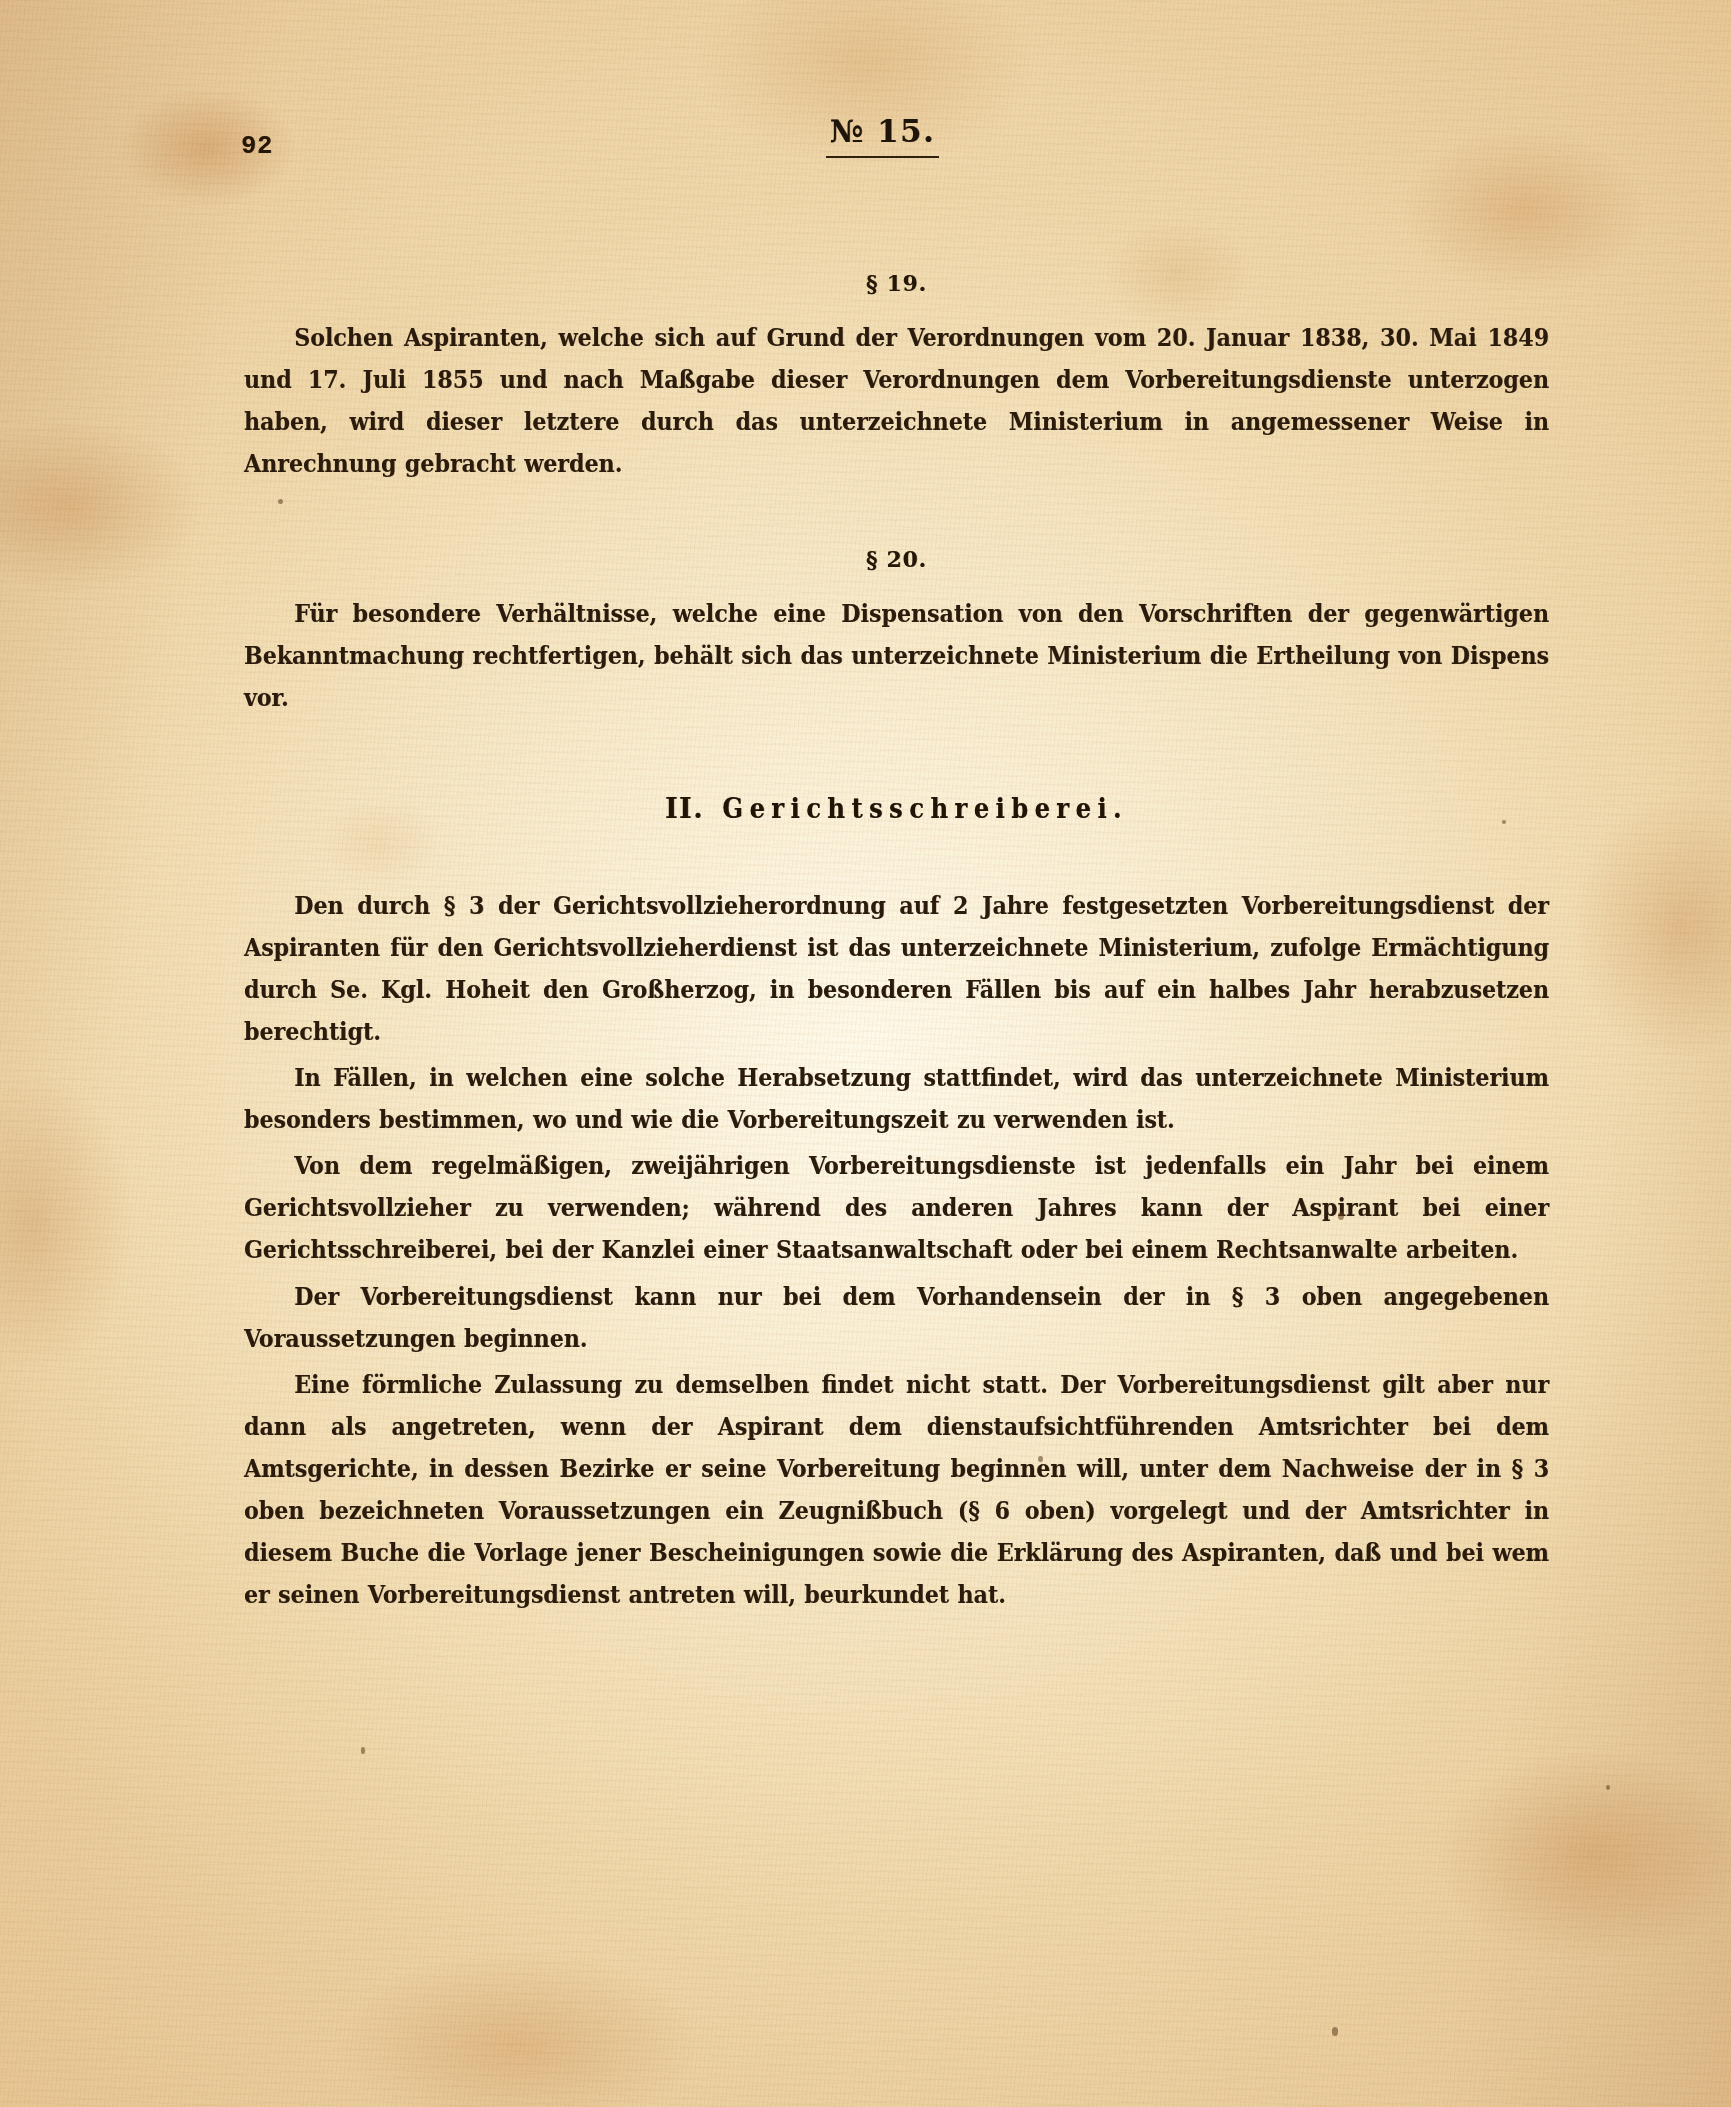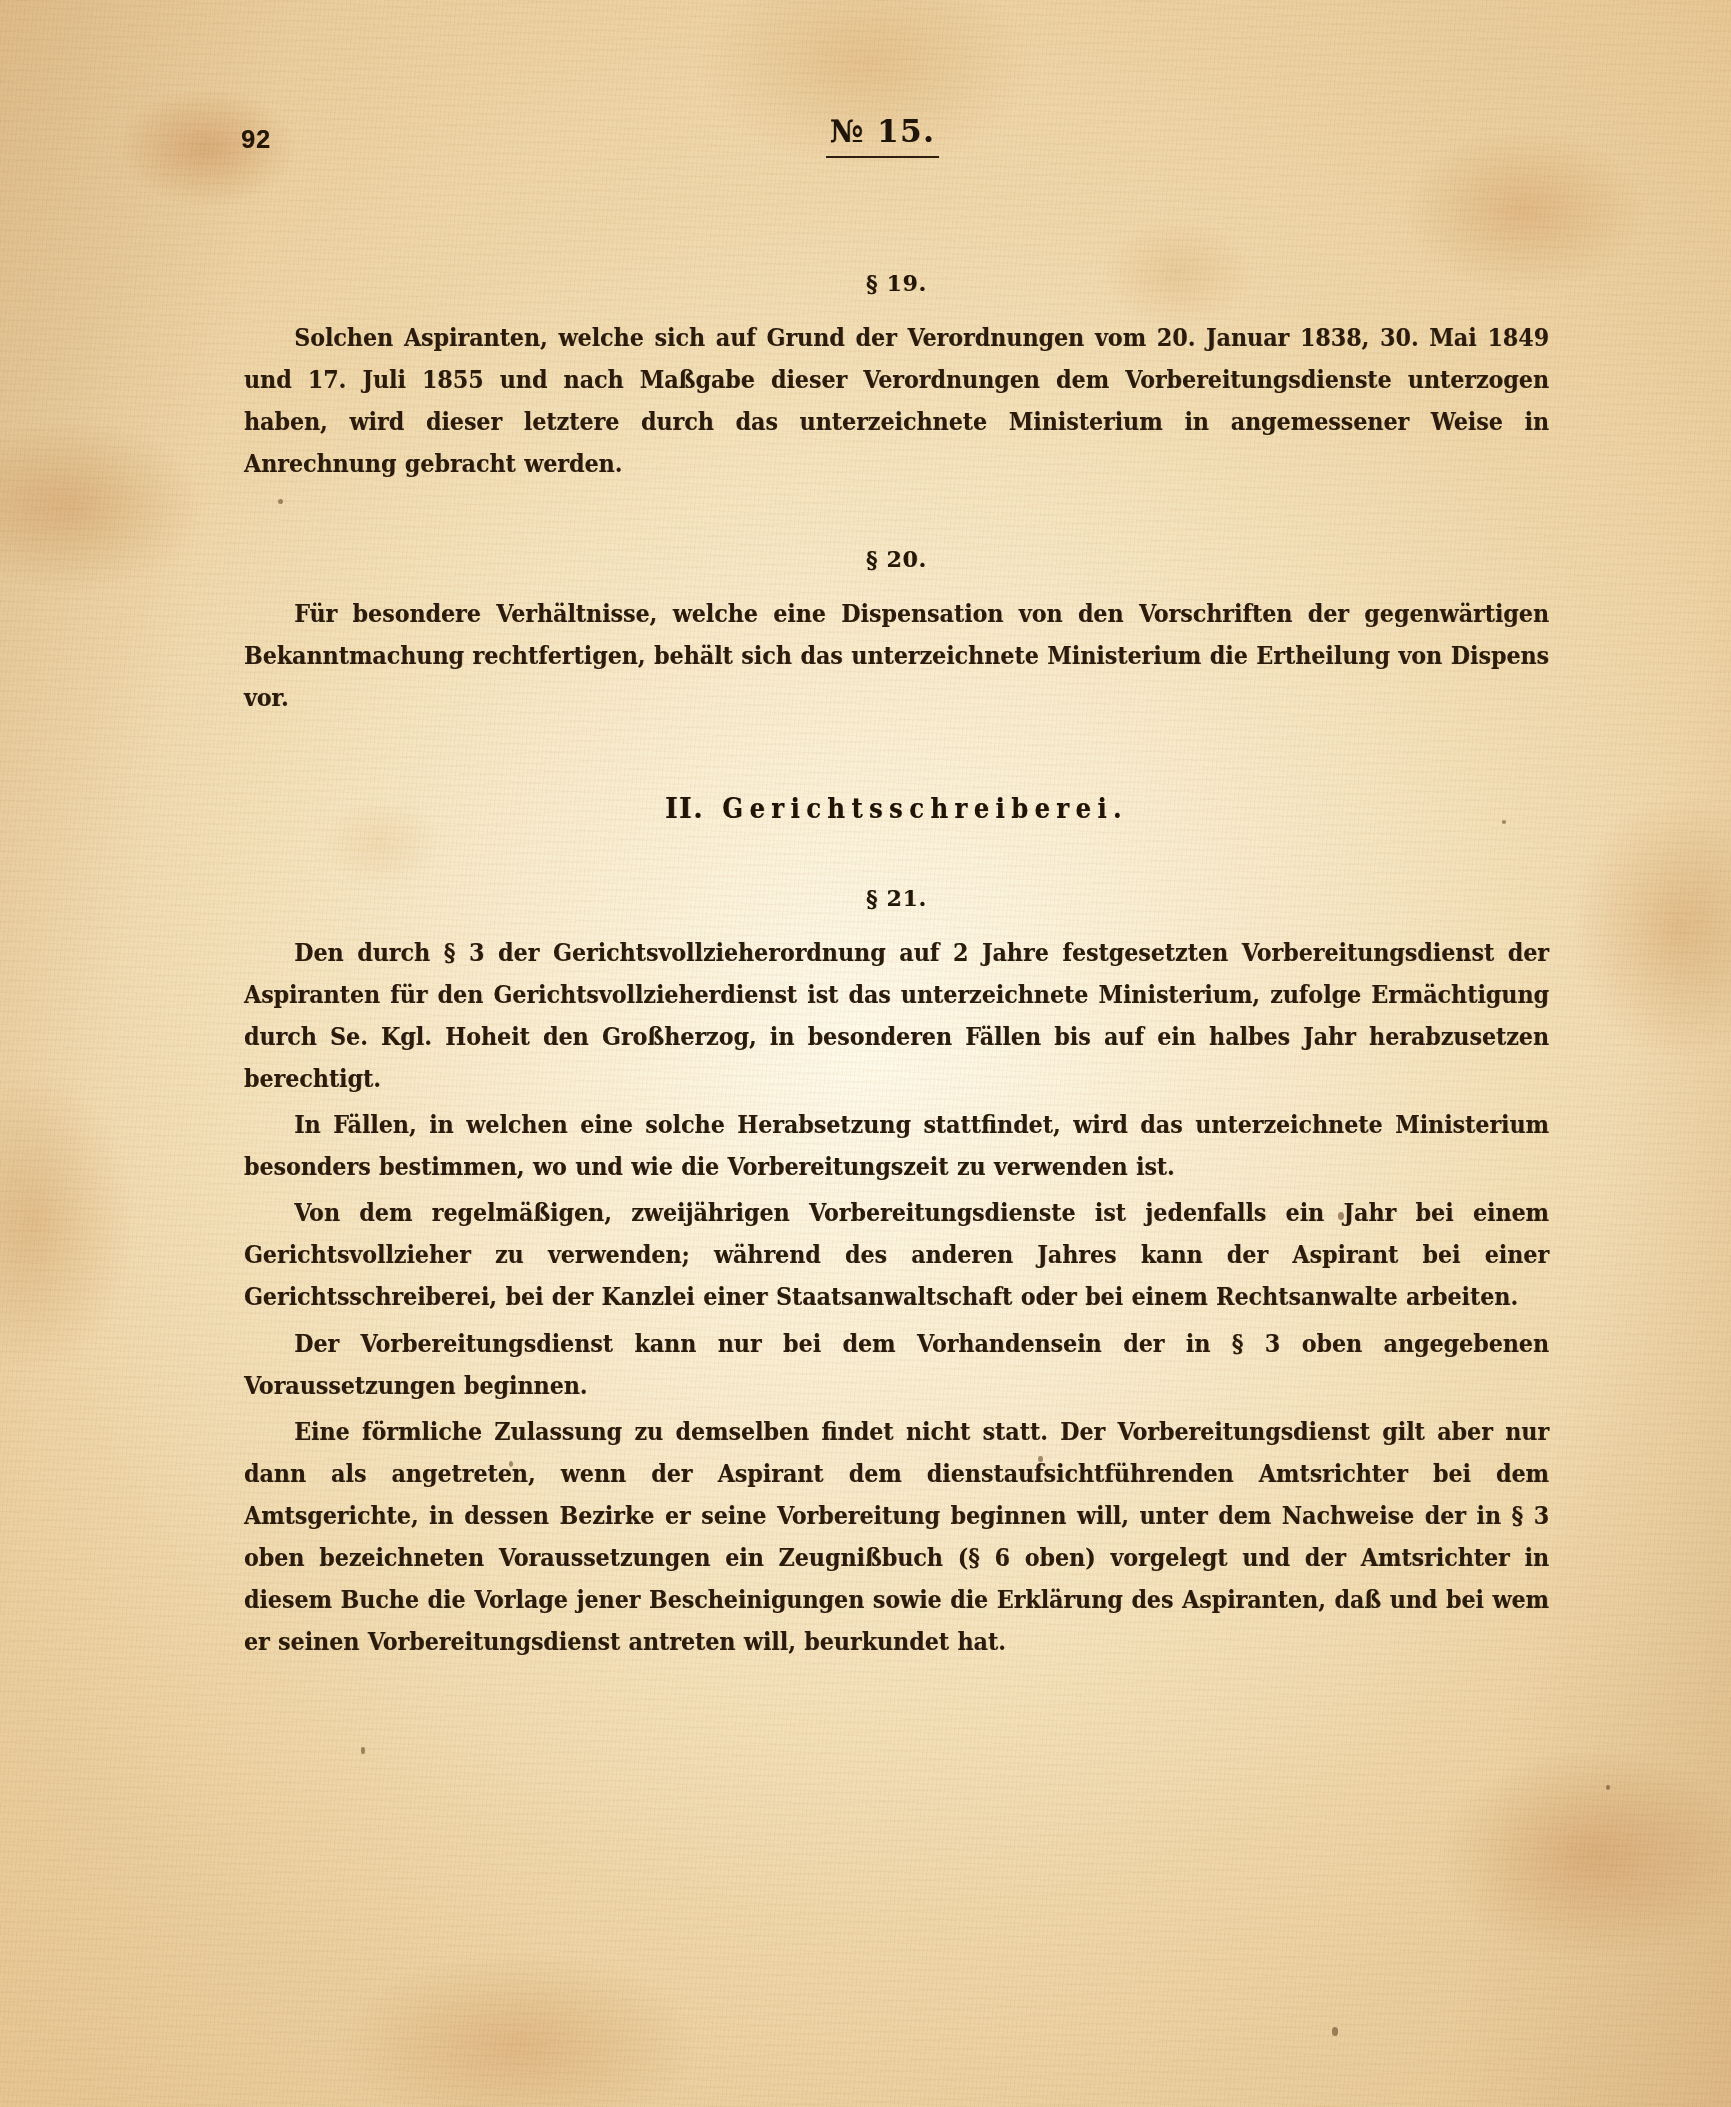--- a/index.html
+++ b/index.html
@@ -83,22 +83,22 @@
   
   .header {
     position: relative;
     height: 106px;
     margin: 0 212px 0 234px;
     padding-top: 113px;
   }
   .folio {
     position: absolute;
     left: 7px;
-    top: 125px;
-    font-family: Liberation Sans, sans-serif;
+    top: 132px;
+    font-family: Liberation Mono, monospace;
     font-weight: 700;
     font-size: 25.5px;
     letter-spacing: 0.7px;
     color: #241708;
     text-shadow: 0.4px 0.3px 0 rgba(50,30,12,0.45);
   }
   .header-title-wrap {
     position: absolute;
     left: 12px;
     right: 0;
@@ -232,21 +232,20 @@
       <div class="sec-head m19">§ 19.</div>
       <p class="para frak">Solchen Aspiranten, welche sich auf Grund der Verordnungen vom 20. Januar 1838, 30. Mai 1849 und 17. Juli 1855 und nach Maßgabe dieser Verordnungen dem Vorbereitungsdienste unterzogen haben, wird dieser letztere durch das unterzeichnete Ministerium in angemessener Weise in Anrechnung gebracht werden.</p>
 
       <div class="sec-head m20">§ 20.</div>
       <p class="para frak">Für besondere Verhältnisse, welche eine Dispensation von den Vorschriften der gegenwärtigen Bekanntmachung rechtfertigen, behält sich das unterzeichnete Ministerium die Ertheilung von Dispens vor.</p>
 
       <div class="roman-head">
         <span class="num">II.</span><span class="word frak">Gerichtsschreiberei.</span>
       </div>
 
-      <div class="sec-head m21">§ 21.</div>
       <p class="para frak">Den durch § 3 der Gerichtsvollzieherordnung auf 2 Jahre festgesetzten Vorbereitungsdienst der Aspiranten für den Gerichtsvollzieherdienst ist das unterzeichnete Ministerium, zufolge Ermächtigung durch Se. Kgl. Hoheit den Großherzog, in besonderen Fällen bis auf ein halbes Jahr herabzusetzen berechtigt.</p>
       <p class="para frak">In Fällen, in welchen eine solche Herabsetzung stattfindet, wird das unterzeichnete Ministerium besonders bestimmen, wo und wie die Vorbereitungszeit zu verwenden ist.</p>
 
       <p class="para frak">Von dem regelmäßigen, zweijährigen Vorbereitungsdienste ist jedenfalls ein Jahr bei einem Gerichtsvollzieher zu verwenden; während des anderen Jahres kann der Aspirant bei einer Gerichtsschreiberei, bei der Kanzlei einer Staatsanwaltschaft oder bei einem Rechtsanwalte arbeiten.</p>
 
       <p class="para frak">Der Vorbereitungsdienst kann nur bei dem Vorhandensein der in § 3 oben angegebenen Voraussetzungen beginnen.</p>
       <p class="para frak">Eine förmliche Zulassung zu demselben findet nicht statt. Der Vorbereitungsdienst gilt aber nur dann als angetreten, wenn der Aspirant dem dienstaufsichtführenden Amtsrichter bei dem Amtsgerichte, in dessen Bezirke er seine Vorbereitung beginnen will, unter dem Nachweise der in § 3 oben bezeichneten Voraussetzungen ein Zeugnißbuch (§ 6 oben) vorgelegt und der Amtsrichter in diesem Buche die Vorlage jener Bescheinigungen sowie die Erklärung des Aspiranten, daß und bei wem er seinen Vorbereitungsdienst antreten will, beurkundet hat.</p>
 
     </div>
   </div>

